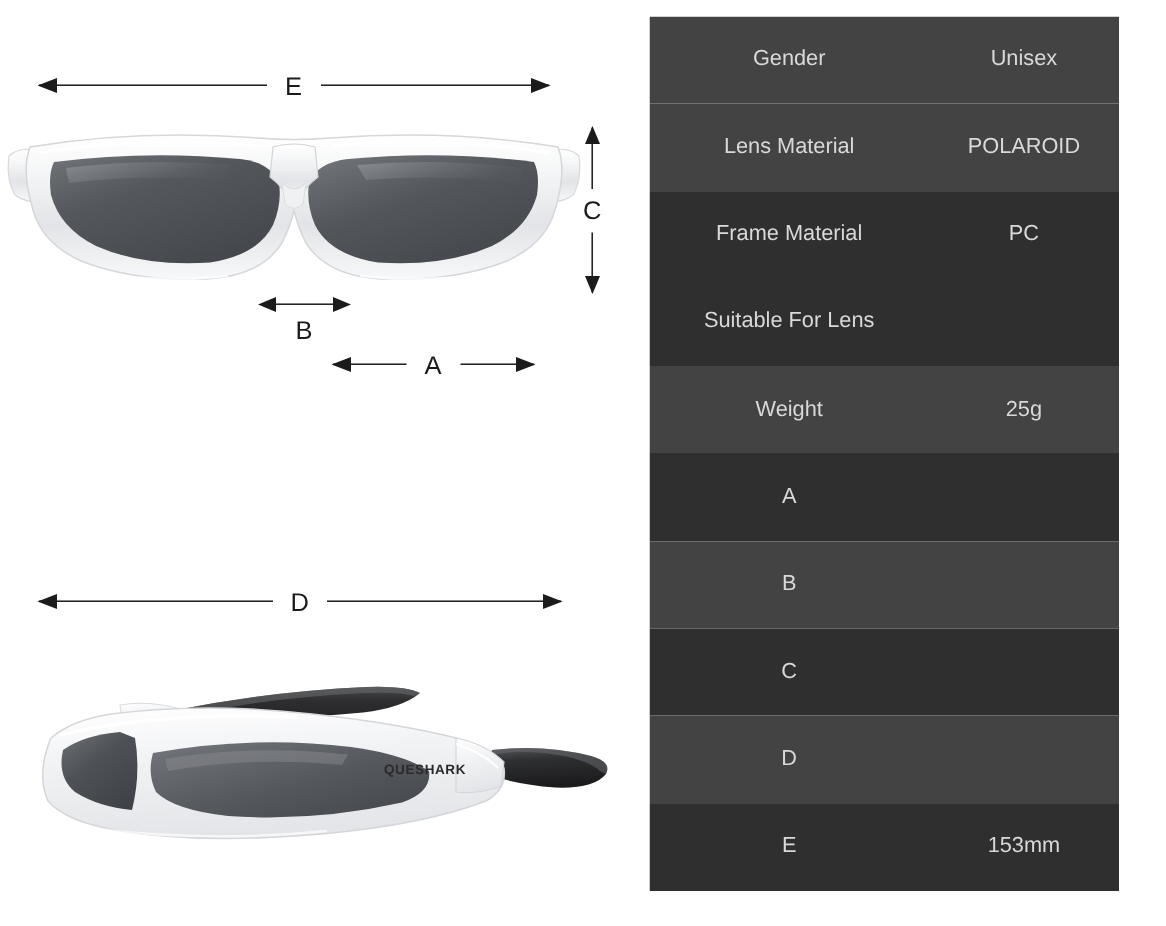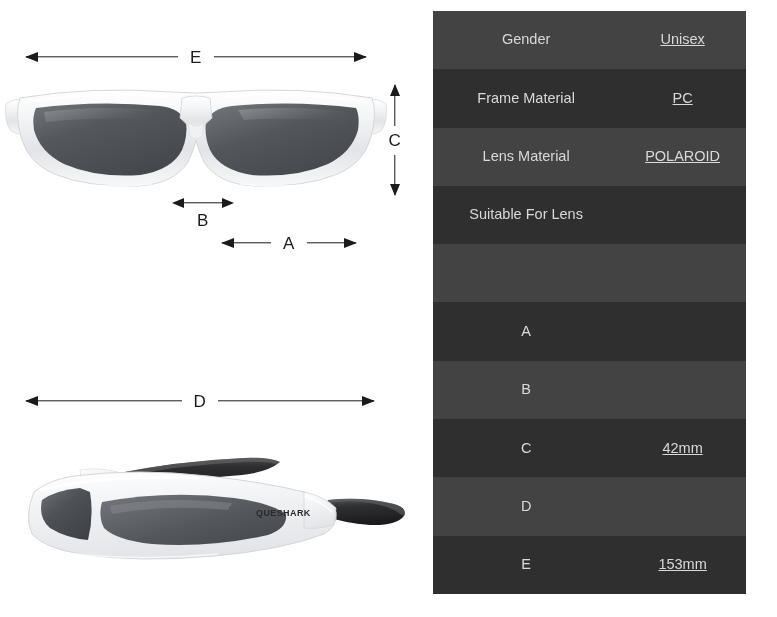--- a/index.html
+++ b/index.html
@@ -166,21 +166,21 @@
   .spec-label,
   .spec-value {
     font-family: "Liberation Sans", sans-serif;
     font-size: 14.5px;
     color: #d9d9d9;
     text-align: center;
     line-height: 1.2;
     white-space: nowrap;
   }
   .spec-label { width: 59.5%; }
-  .spec-value { width: 40.5%; text-decoration: underline; }
+  .spec-value { width: 40.5%; }
 </style>
 </head>
 <body>
 
 <div id="page">
 
   <div class="diagram-panel">
 
     <div class="diagram diagram-front">
 
@@ -363,48 +363,49 @@
     </div>
   </div>
 
   <div class="spec-table">
 
     <div class="spec-row odd">
       <div class="spec-label">Gender</div>
       <div class="spec-value">Unisex</div>
     </div>
 
+    <div class="spec-row odd">
+      <div class="spec-label">Lens Material</div>
+      <div class="spec-value">POLAROID</div>
+    </div>
+
     <div class="spec-row even">
       <div class="spec-label">Frame Material</div>
       <div class="spec-value">PC</div>
     </div>
 
-    <div class="spec-row odd">
-      <div class="spec-label">Lens Material</div>
-      <div class="spec-value">POLAROID</div>
-    </div>
-
     <div class="spec-row even">
       <div class="spec-label">Suitable For Lens</div>
     </div>
 
     <div class="spec-row odd">
+      <div class="spec-label">Weight</div>
+      <div class="spec-value">25g</div>
     </div>
 
     <div class="spec-row even">
       <div class="spec-label">A</div>
     </div>
 
     <div class="spec-row odd">
       <div class="spec-label">B</div>
     </div>
 
     <div class="spec-row even">
       <div class="spec-label">C</div>
-      <div class="spec-value">42mm</div>
     </div>
 
     <div class="spec-row odd">
       <div class="spec-label">D</div>
     </div>
 
     <div class="spec-row even">
       <div class="spec-label">E</div>
       <div class="spec-value">153mm</div>
     </div>

